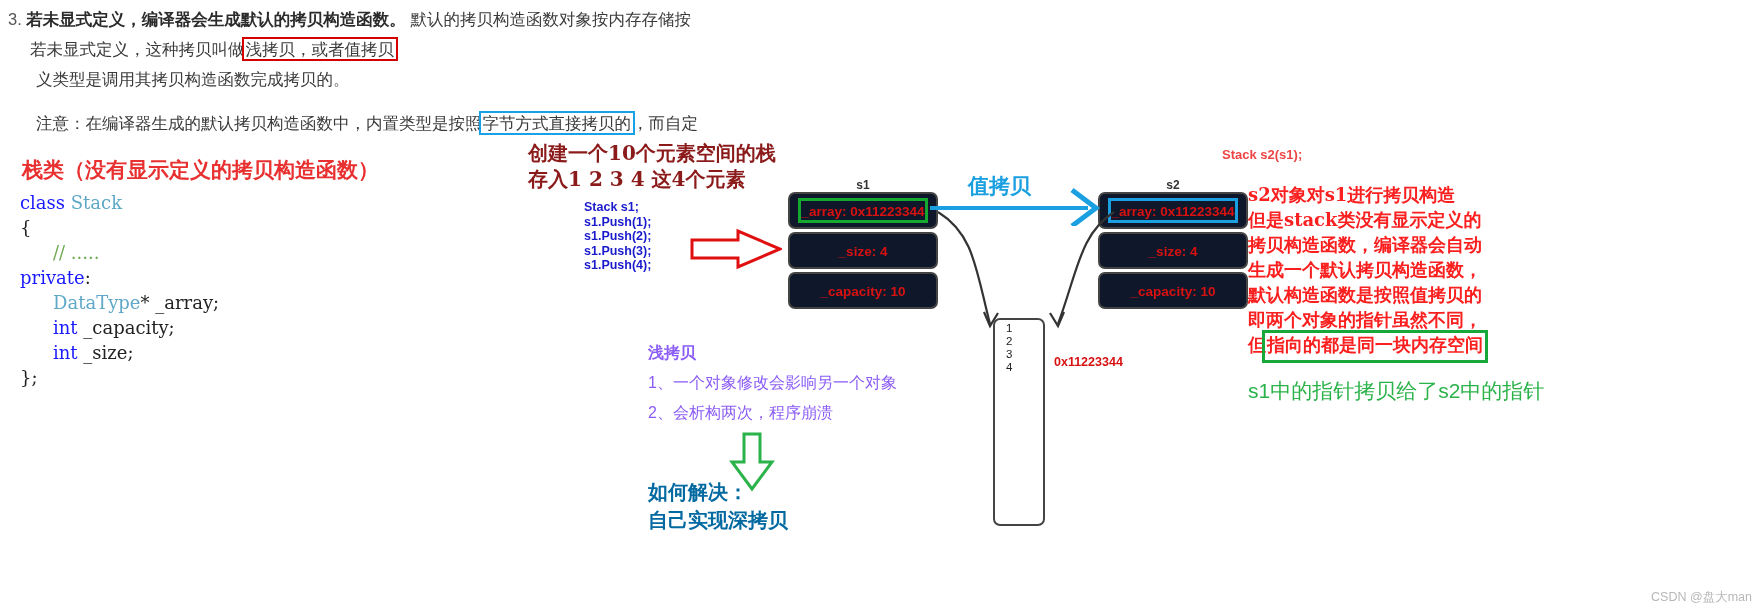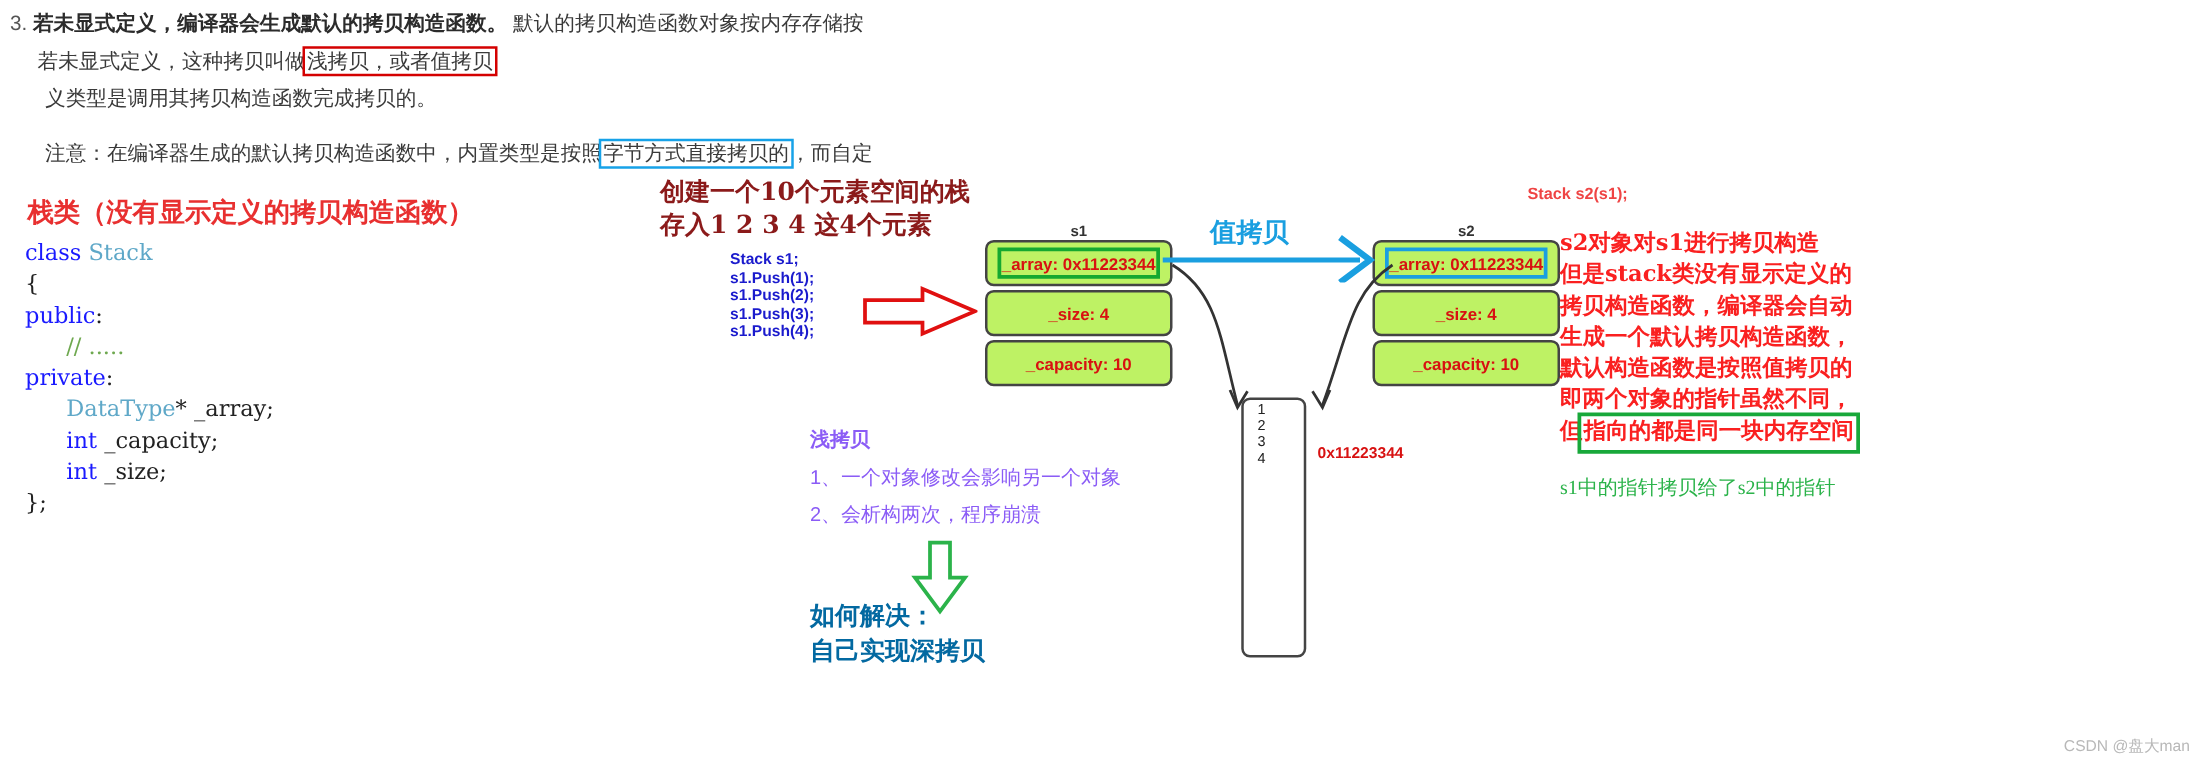--- a/index.html
+++ b/index.html
@@ -40,21 +40,21 @@
 
   
   #snippet{left:584px;top:200px;color:#1a1acd;font-size:12.5px;font-weight:bold;line-height:14.5px;white-space:nowrap;}
 
   
   #red-arrow{left:690px;top:228px;}
 
   
   .obj-label{font-size:12px;font-weight:bold;color:#333;text-align:center;}
   .obj-row{height:37px;line-height:35px;text-align:center;font-size:13.5px;font-weight:bold;color:#d81111;
-           border:2px solid #444;border-radius:7px;background:#bef264;box-sizing:border-box;margin-bottom:3px;}
+           border:2px solid #444;border-radius:7px;background:#0f172a;box-sizing:border-box;margin-bottom:3px;}
   .obj-row.inner-green{position:relative;}
   .field-hl{position:absolute;left:8px;right:8px;top:4px;bottom:4px;box-sizing:border-box;}
   .field-hl.green{border:3px solid #15a830;}
   .field-hl.blue{border:3px solid #1a9fe0;}
   .field-text{position:relative;z-index:2;}
 
   #s1-wrap{left:788px;top:178px;width:150px;}
   #s2-wrap{left:1098px;top:178px;width:150px;}
 
   
@@ -77,22 +77,22 @@
   #green-arrow{left:728px;top:432px;}
 
   
   #solve{left:648px;top:478px;color:#0369a1;font-size:20px;line-height:28px;
          font-family:"DejaVu Serif", serif;font-weight:bold;white-space:nowrap;}
 
   
   #explain{left:1248px;top:182px;color:#fa2020;font-size:18px;line-height:25px;
            font-family:"DejaVu Serif", serif;font-weight:bold;white-space:nowrap;}
   #explain .boxed{outline:3px solid #18a83a;outline-offset:1px;display:inline-block;padding:0 1px;font-family:Liberation Mono, monospace;}
-  #explain-green{left:1248px;top:378px;color:#2bb34a;font-size:16px;line-height:25px;
-                 font-family:Liberation Serif, serif;white-space:nowrap;}
+  #explain-green{left:1248px;top:378px;color:#2bb34a;font-size:21px;line-height:25px;
+                 font-family:Liberation Sans, sans-serif;white-space:nowrap;}
 
   
   #watermark{right:10px;bottom:6px;color:#b8b8b8;font-size:12.5px;white-space:nowrap;}
 </style>
 </head>
 <body>
 
 <div class="abs" id="note-block">
   <div class="note-line">
     <span class="note-num">3.</span>
@@ -106,21 +106,20 @@
   <div class="note-line" id="note-l3">
     <span>注意：在编译器生成的默认拷贝构造函数中，内置类型是按照</span><span class="hl-blue">字节方式直接拷贝的</span><span>，而自定</span>
   </div>
 </div>
 
 <div class="abs" id="stack-title">栈类（没有显示定义的拷贝构造函数）</div>
 
 <div class="abs" id="code">
   <div><span class="c-kw">class </span><span class="c-type">Stack</span></div>
   <div class="c-punct">{</div>
-  <div><span class="c-kw">public</span><span class="c-punct">:</span></div>
   <div><span class="indent guide"></span><span class="c-com">// .....</span></div>
   <div><span class="c-kw">private</span><span class="c-punct">:</span></div>
   <div><span class="indent guide"></span><span class="c-type">DataType</span><span class="c-plain">* _array;</span></div>
   <div><span class="indent guide"></span><span class="c-kw">int</span><span class="c-plain"> _capacity;</span></div>
   <div><span class="indent guide"></span><span class="c-kw">int</span><span class="c-plain"> _size;</span></div>
   <div class="c-punct">};</div>
 </div>
 
 <div class="abs" id="create-note">
   <div>创建一个10个元素空间的栈</div>

